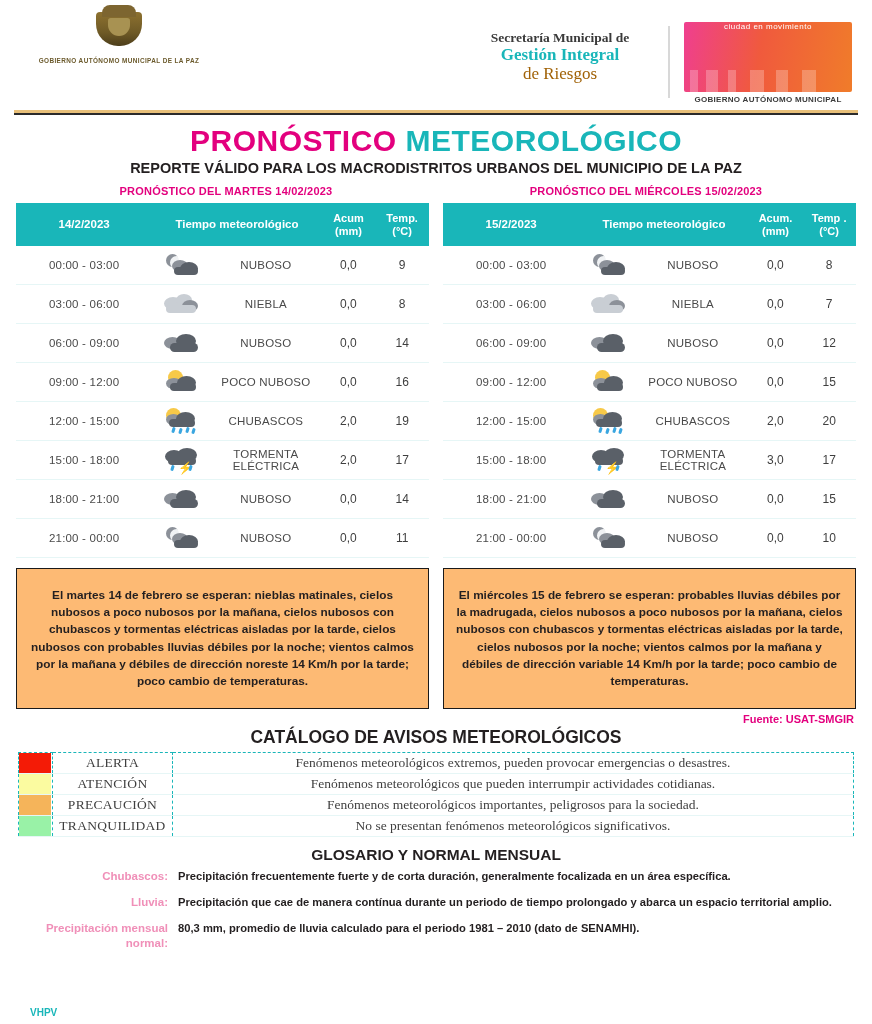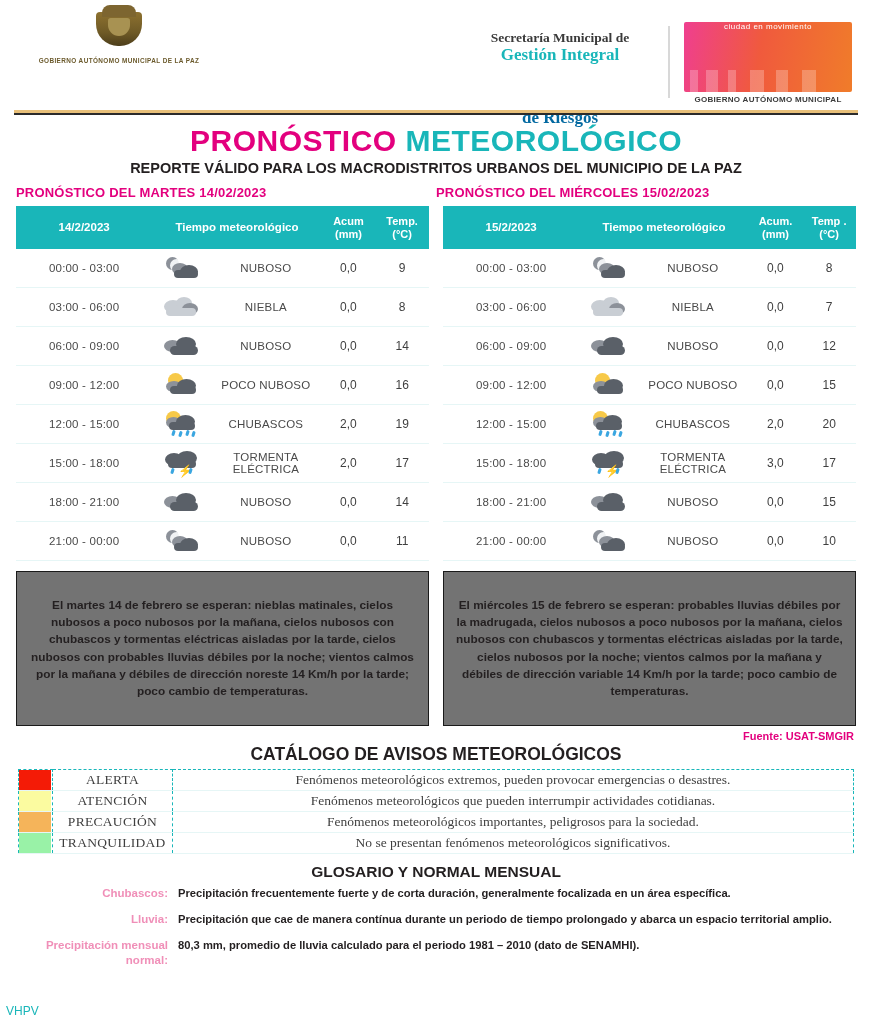--- a/index.html
+++ b/index.html
@@ -31,21 +31,21 @@
   .crest .shield:after{
     content:""; position:absolute; left:50%; top:6px; transform:translateX(-50%);
     width: 22px; height: 18px; background:#a89252; border-radius: 3px 3px 12px 12px;
   }
   .gamlp-word { font-size: 30px; letter-spacing: 1px; color:#4a3c18; font-family:"Liberation Serif", serif; font-weight:700; margin-top:2px; }
   .gamlp-sub { font-size: 6.4px; letter-spacing: .4px; color:#6b5a2c; font-weight:700; margin-top:1px; }
 
   .logo-center { position:absolute; left: 470px; top: 30px; width: 180px; text-align:center; color:#231f20; }
   .lc-l1 { font-size: 13.5px; font-weight:600; color:#3a3a3a; font-family:"Liberation Serif", serif;}
   .lc-l2 { font-size: 17px; font-weight:700; color:#19b6b9; font-family:"Liberation Serif", serif; line-height:1.05;}
-  .lc-l3 { font-size: 17px; font-weight:700; color:#0369a1; font-family:"Liberation Serif", serif;margin-top:44px;}
+  .lc-l3 { font-size: 17px; font-weight:400; color:#a16207; font-family:"Liberation Serif", serif;}
 
   .divider-v { position:absolute; left: 668px; top: 26px; width: 2px; height: 72px; background:#d8d8d8;}
 
   .logo-right { position:absolute; left: 684px; top: 22px; width: 168px; text-align:center; }
   .lp-badge {
     position: relative; height: 70px;
     background: linear-gradient(100deg,#ef3f8f 0%, #f05a3d 45%, #f07c2a 100%);
     border-radius: 2px;
     overflow:hidden;
   }
@@ -65,21 +65,21 @@
   .header-rule { position:absolute; left:14px; right:14px; top: 110px; height:3px; background:#e8c07a;}
   .header-rule.dark { top:113px; height:2px; background:#2b2b2b;}
 
   
   .title-main { text-align:center; margin-top: 6px; font-size: 30px; font-weight: 800; letter-spacing:.5px;}
   .title-main .pink { color:#e3007e; }
   .title-main .teal { color:#19b6b9; }
   .title-sub { text-align:center; font-size: 14.5px; font-weight: 700; margin-top:2px; color:#231f20;}
 
   .day-titles { display:flex; margin-top: 9px; padding: 0 16px; }
-  .day-title { flex:1; text-align:left; color:#e3007e; font-weight:700; font-size:13px; letter-spacing:.2px;}
+  .day-title { flex:1; text-align:center; color:#e3007e; font-weight:700; font-size:11px; letter-spacing:.2px;}
 
   
   .tables { display:flex; gap: 14px; padding: 6px 16px 0 16px;}
   .tbl { flex:1; }
   table { width:100%; border-collapse: collapse; }
   thead th {
     background:#19b6b9; color:#ffffff; font-size: 11.5px; font-weight:700; padding:9px 2px; text-align:center;
     line-height:1.15;
   }
   thead th.small { font-size:11px; }
@@ -103,42 +103,42 @@
   .moon { position:absolute; width:13px; height:13px; border-radius:50%; background:#f0f2f4; box-shadow: 4px 2px 0 0 #8c9199 inset;}
   .rain { position:absolute; width:3px; height:6px; background:#3aa6e0; border-radius:2px; transform: rotate(18deg); }
   .bolt { position:absolute; width:0; height:0; }
   .bolt:before{
     content:"⚡"; position:absolute; font-size:12px; color:#f7c948; line-height:1;
   }
 
   
   .summaries { display:flex; gap:14px; padding: 10px 16px 0 16px; }
   .sum-box {
-    flex:1; background:#737373; border:1px solid #1a1a1a; padding: 25px 12px;
+    flex:1; background:#fdba74; border:1px solid #1a1a1a; padding: 18px 12px;
     font-size: 11.8px; line-height: 1.45; text-align: center; font-weight:600; color:#231f20;
   }
   .fuente { text-align:right; padding: 4px 18px 0 0; font-size: 11px; font-weight:700; color:#e3007e;margin-left:15px;}
 
   
   .cat-title { text-align:center; font-size: 17.5px; font-weight:700; margin-top: 2px; }
   .cat-wrap { padding: 4px 18px 0 18px; }
   .cat-table { width:100%; border-collapse: collapse; }
   .cat-table td { border: 1px dashed #19b6b9; padding: 2px 6px; vertical-align: middle; }
   .swatch-cell { width: 34px; padding:0 !important; }
   .swatch { width: 32px; height: 20px; display:block; }
   .cat-label { width: 120px; font-size: 13.5px; font-family:"Liberation Serif", serif; letter-spacing:.3px; }
   .cat-desc { font-size: 13.5px; font-family:"Liberation Serif", serif; }
 
   
   .glos-title { text-align:center; font-size: 15.5px; font-weight:700; margin-top: 9px; }
   .glos { padding: 5px 18px 0 18px; }
   .glos-row { display:flex; margin-bottom: 11px; }
   .glos-term { width: 160px; text-align:right; padding-right: 10px; color:#f08fb8; font-weight:700; font-size: 11.5px; line-height:1.3;}
   .glos-def { flex:1; font-size: 11.2px; font-weight:700; color:#231f20; line-height:1.35; }
-  .vhpv { position:absolute; left: 6px; bottom: 6px; font-size: 12px; color:#19b6b9; font-weight:400;}
+  .vhpv { position:absolute; left: 30px; bottom: 6px; font-size: 10px; color:#19b6b9; font-weight:700;}
 </style>
 </head>
 <body>
 
 <div class="page">
 
   <div class="header">
     <div class="logo-left">
       <div class="crest">
           <div class="shield"></div>

